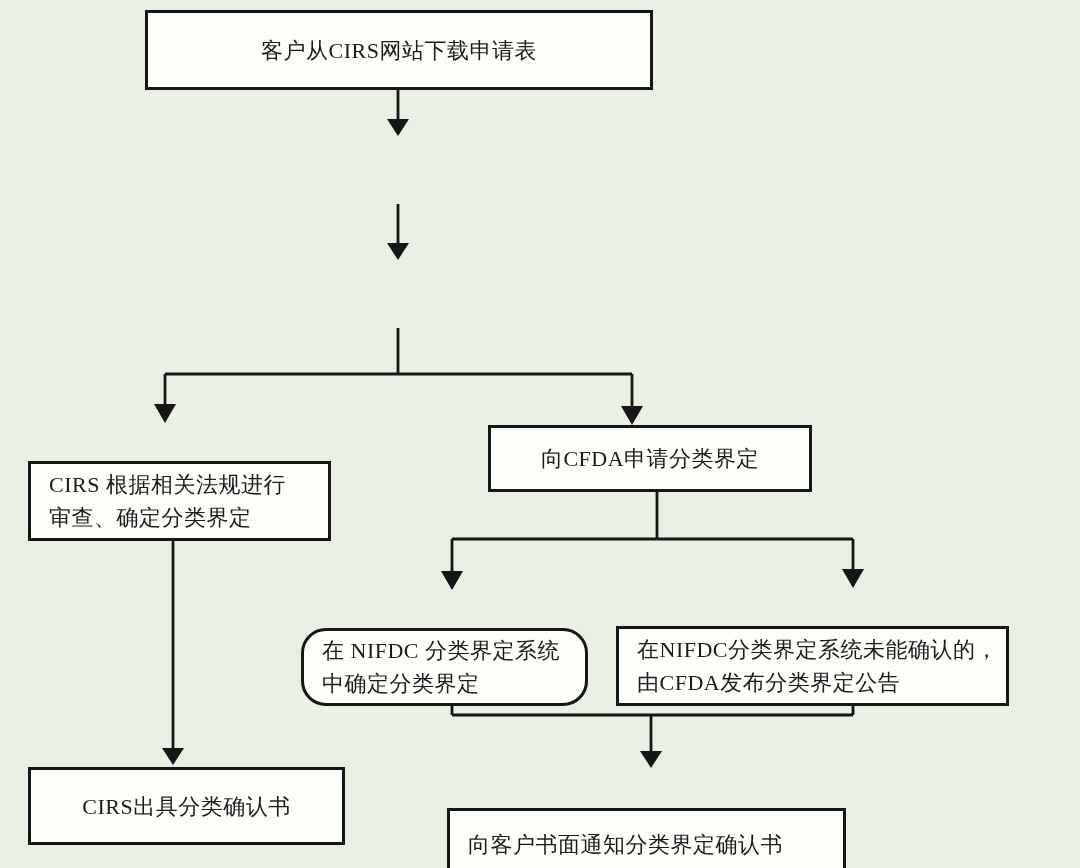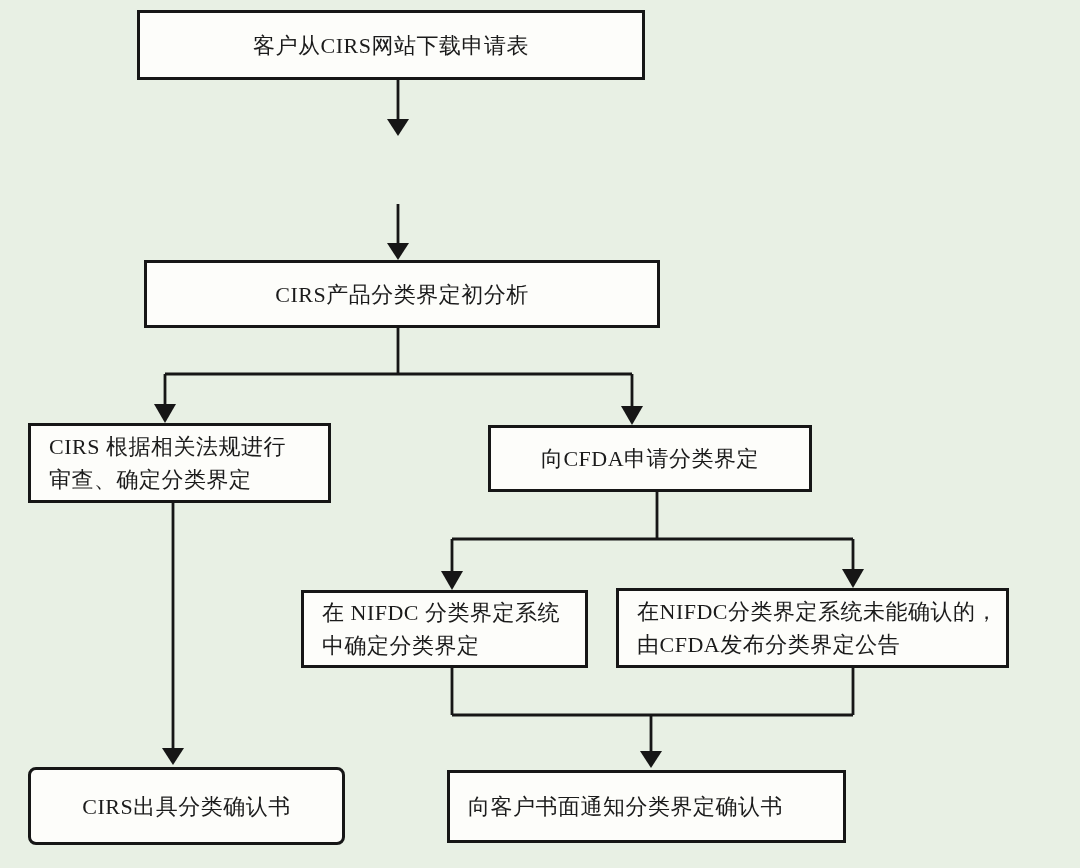--- a/index.html
+++ b/index.html
@@ -37,30 +37,31 @@
     align-items: center;
     justify-content: center;
     text-align: center;
     white-space: pre-line;
   }
   .node.left-text {
     justify-content: flex-start;
     text-align: left;
     padding-left: 18px;
     padding-right: 0;
+    margin-top: 38px;
   }
   
-  #n-download          { left:137px; top:10px;  width:508px; height:70px; }
+  #n-download          { left:145px; top:10px;  width:508px; height:80px; }
   #n-fill-form         { left:144px; top:136px; width:516px; height:68px; }
   #n-initial-analysis  { left:144px; top:260px; width:516px; height:68px; }
   #n-cirs-review       { left:28px;  top:423px; width:303px; height:80px; }
   #n-cfda-apply        { left:488px; top:425px; width:324px; height:67px; }
-  #n-nifdc-confirm     { left:301px; top:590px; width:287px; height:78px; }
+  #n-nifdc-confirm     { left:301px; top:590px; width:287px; height:78px;border-radius:25px; }
   #n-nifdc-unconfirmed { left:616px; top:588px; width:393px; height:80px; }
-  #n-cirs-certificate  { left:28px;  top:767px; width:317px; height:78px;border-radius:8px; }
+  #n-cirs-certificate  { left:28px;  top:767px; width:317px; height:78px; }
   #n-notify-customer   { left:447px; top:770px; width:399px; height:73px; }
 
   .connectors path {
     stroke: #161616;
     stroke-width: 2.8;
     fill: none;
   }
   .connectors polygon {
     fill: #161616;
     stroke: none;
@@ -111,21 +112,20 @@
       <path d="M853,668 V715"></path>
       <path d="M452,715 H853"></path>
       <path d="M651,715 V753"></path>
       <polygon points="640,751 662,751 651,768"></polygon>
     </g>
   </svg>
 
   <div class="node" id="n-download">客户从CIRS网站下载申请表</div>
 
 
-  <div class="node" id="n-initial-analysis">CIRS产品分类界定初分析</div>
 
   <div class="node left-text" id="n-cirs-review">CIRS 根据相关法规进行
 审查、确定分类界定</div>
 
   <div class="node" id="n-cfda-apply">向CFDA申请分类界定</div>
 
   <div class="node left-text" id="n-nifdc-confirm">在 NIFDC 分类界定系统
 中确定分类界定</div>
 
   <div class="node left-text" id="n-nifdc-unconfirmed">在NIFDC分类界定系统未能确认的，

